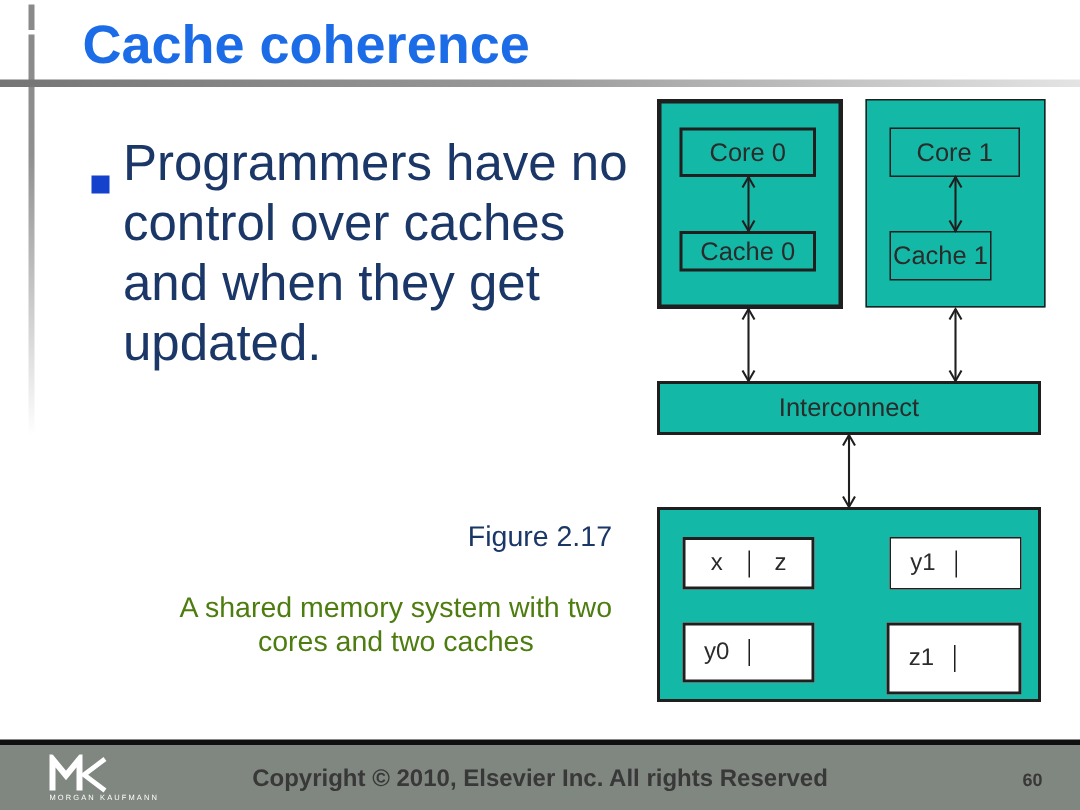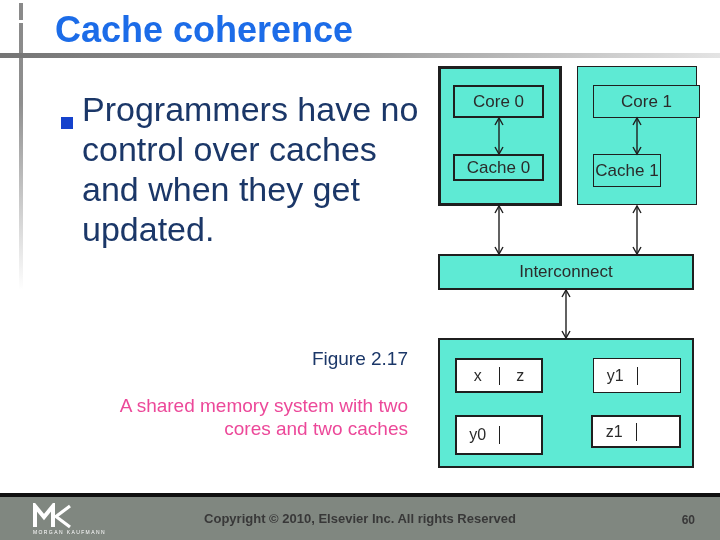--- a/index.html
+++ b/index.html
@@ -18,42 +18,42 @@
   .title { position:absolute; left:55px; top:12px; font-size:36px; line-height:36px;
            font-weight:bold; color:#1C6CE8; letter-spacing:0px; }
   
   .bullet-square { position:absolute; left:61px; top:117px; width:12px; height:12px; background:#1542CC; }
   .bullet-text { position:absolute; left:82px; top:89px; width:350px; font-size:34px; line-height:40px;
                  color:#1B3768; white-space:pre-line; }
   
   .fig-label { position:absolute; right:312px; top:347px; font-size:19px; line-height:23px;
                color:#1B3768; text-align:center; }
   .fig-caption { position:absolute; right:312px; top:394px; font-size:19px; line-height:23px;
-                 color:#ec4899; text-align:right; white-space:pre-line; }
+                 color:#4d7c0f; text-align:center; white-space:pre-line; }
   
-  .dbox { position:absolute; background:#5eead4; border:2px solid #1f1f1f;
+  .dbox { position:absolute; background:#14b8a6; border:2px solid #1f1f1f;
           display:flex; align-items:center; justify-content:center;
           font-size:17px; color:#2b2b2b; }
   .b30 { border-width:3px; }
   .b25 { border-width:2.5px; }
   .b20 { border-width:2px; }
   .b15 { border-width:1.5px; }
   .memrow { position:absolute; background:#fff; display:flex; font-size:16px; color:#2b2b2b; }
   .memrow .cell { flex:1; display:flex; align-items:center; justify-content:center; }
   .memrow .cell:first-child { border-right:1.5px solid #1f1f1f; }
   .arrows { position:absolute; left:430px; top:60px; width:290px; height:420px; pointer-events:none; }
   .arrows polyline, .arrows line { stroke:#1f1f1f; stroke-width:1.4; fill:none; }
   
   .footer-topline { position:absolute; left:0; top:493px; width:720px; height:4px; background:#101010; }
   .footer-band { position:absolute; left:0; top:497px; width:720px; height:43px; background:#808780; }
   .logo-mark { position:absolute; left:32px; top:503px; }
   .logo-text { position:absolute; left:33px; top:529px; font-size:5px; letter-spacing:1.4px;
                color:#ffffff; white-space:nowrap; }
   .copyright { position:absolute; left:0; top:511px; width:720px; text-align:center;
-               font-size:13px; font-weight:bold; color:#383838; }
+               font-size:16px; font-weight:bold; color:#383838; }
   .page-number { position:absolute; right:25px; top:513px; font-size:12px; font-weight:bold; color:#383838; }
 </style>
 </head>
 <body>
 
 <div class="vline-top"></div>
 <div class="vline"></div>
 <div class="hrule"></div>
 
 <h1 class="title">Cache coherence</h1>
@@ -70,21 +70,21 @@
 
 <div class="dbox b30" style="left:438px; top:66px; width:124px; height:140px;"></div>
 <div class="dbox b15" style="left:577px; top:66px; width:120px; height:139px;"></div>
 
 <div class="dbox b20" style="left:453px; top:85px; width:91px; height:33px;">
   <span>Core 0</span>
 </div>
 <div class="dbox b20" style="left:453px; top:154px; width:91px; height:27px;">
   <span>Cache 0</span>
 </div>
-<div class="dbox b15" style="left:593px; top:85px; width:107px; height:33px;">
+<div class="dbox b15" style="left:593px; top:85px; width:87px; height:33px;">
   <span>Core 1</span>
 </div>
 <div class="dbox b15" style="left:593px; top:154px; width:68px; height:33px;">
   <span>Cache 1</span>
 </div>
 
 <div class="dbox b25" style="left:438px; top:254px; width:256px; height:36px;">
   <span>Interconnect</span>
 </div>
 
@@ -95,21 +95,21 @@
   <div class="cell">z</div>
 </div>
 <div class="memrow dbox b15" style="left:593px; top:358px; width:88px; height:35px;">
   <div class="cell">y1</div>
   <div class="cell"></div>
 </div>
 <div class="memrow dbox b25" style="left:455px; top:415px; width:88px; height:40px;">
   <div class="cell">y0</div>
   <div class="cell"></div>
 </div>
-<div class="memrow dbox b25" style="left:591px; top:415px; width:90px; height:33px;justify-content:flex-end;">
+<div class="memrow dbox b25" style="left:591px; top:415px; width:90px; height:48px;justify-content:flex-end;">
   <div class="cell">z1</div>
   <div class="cell"></div>
 </div>
 
 <svg class="arrows" viewBox="0 0 290 420">
   <g>
     <line x1="69" y1="58" x2="69" y2="94"></line>
     <polyline points="65,65 69,58 73,65"></polyline>
       <polyline points="65,87 69,94 73,87"></polyline>
   </g>

